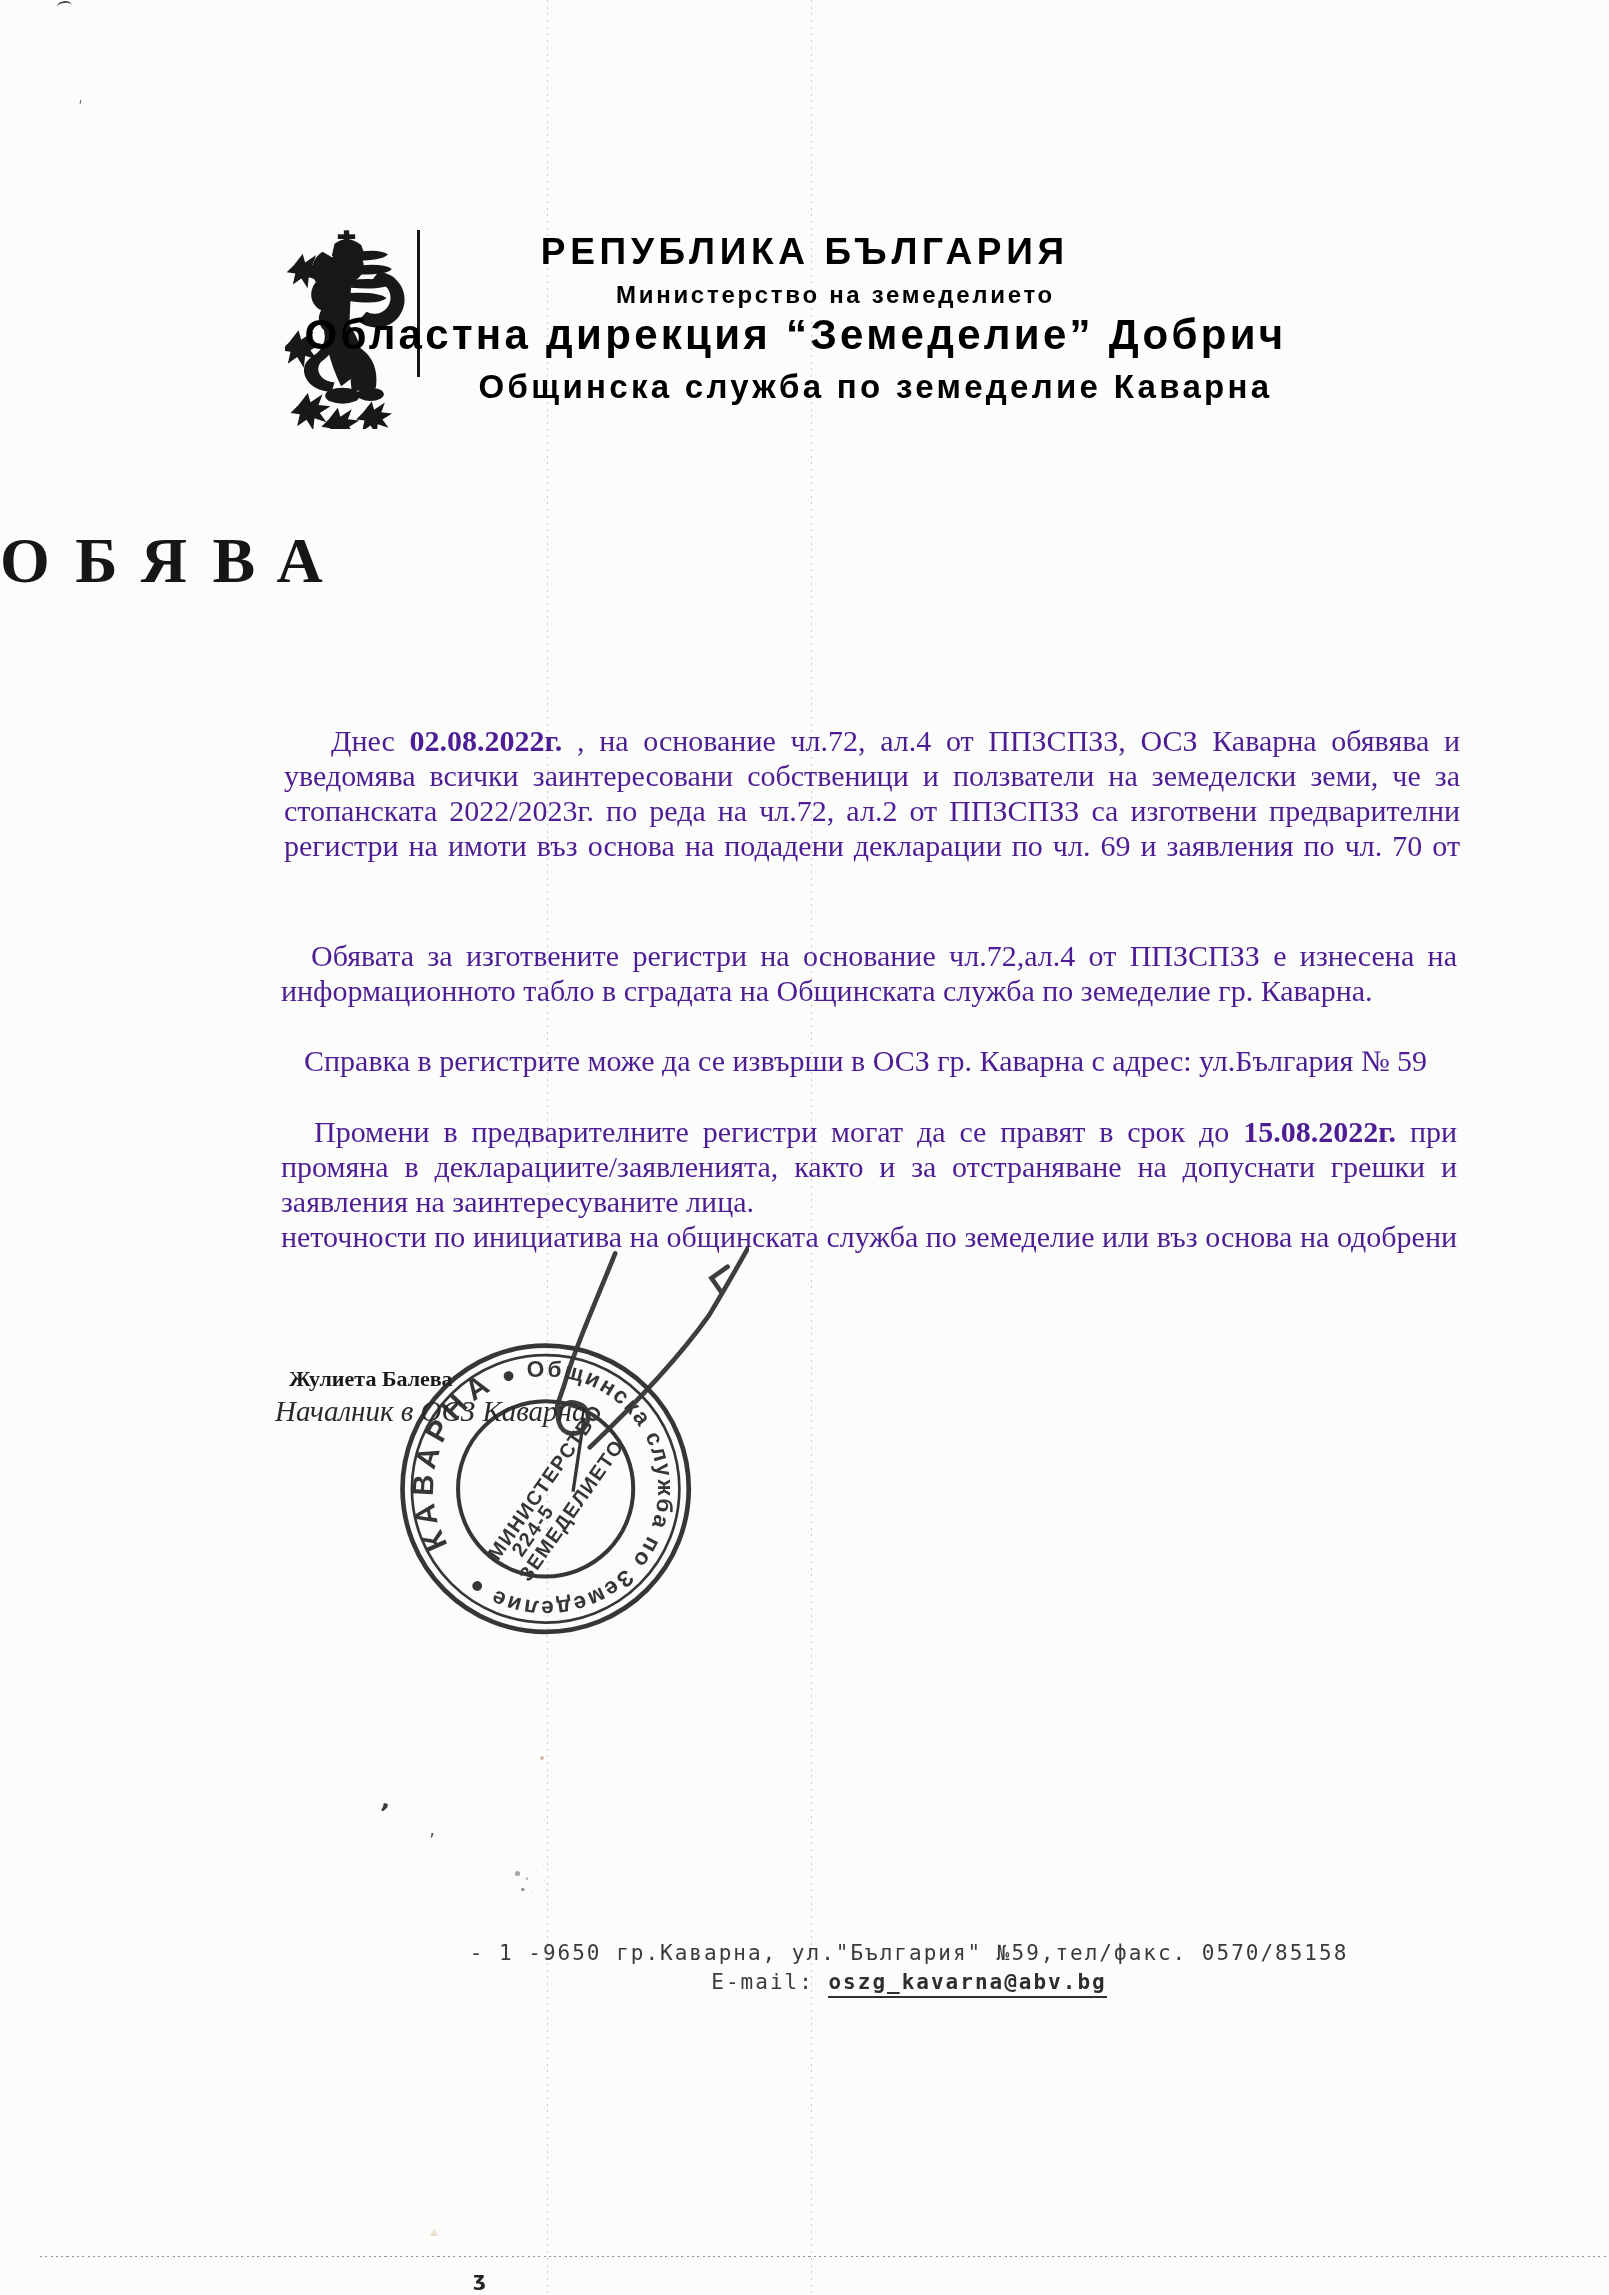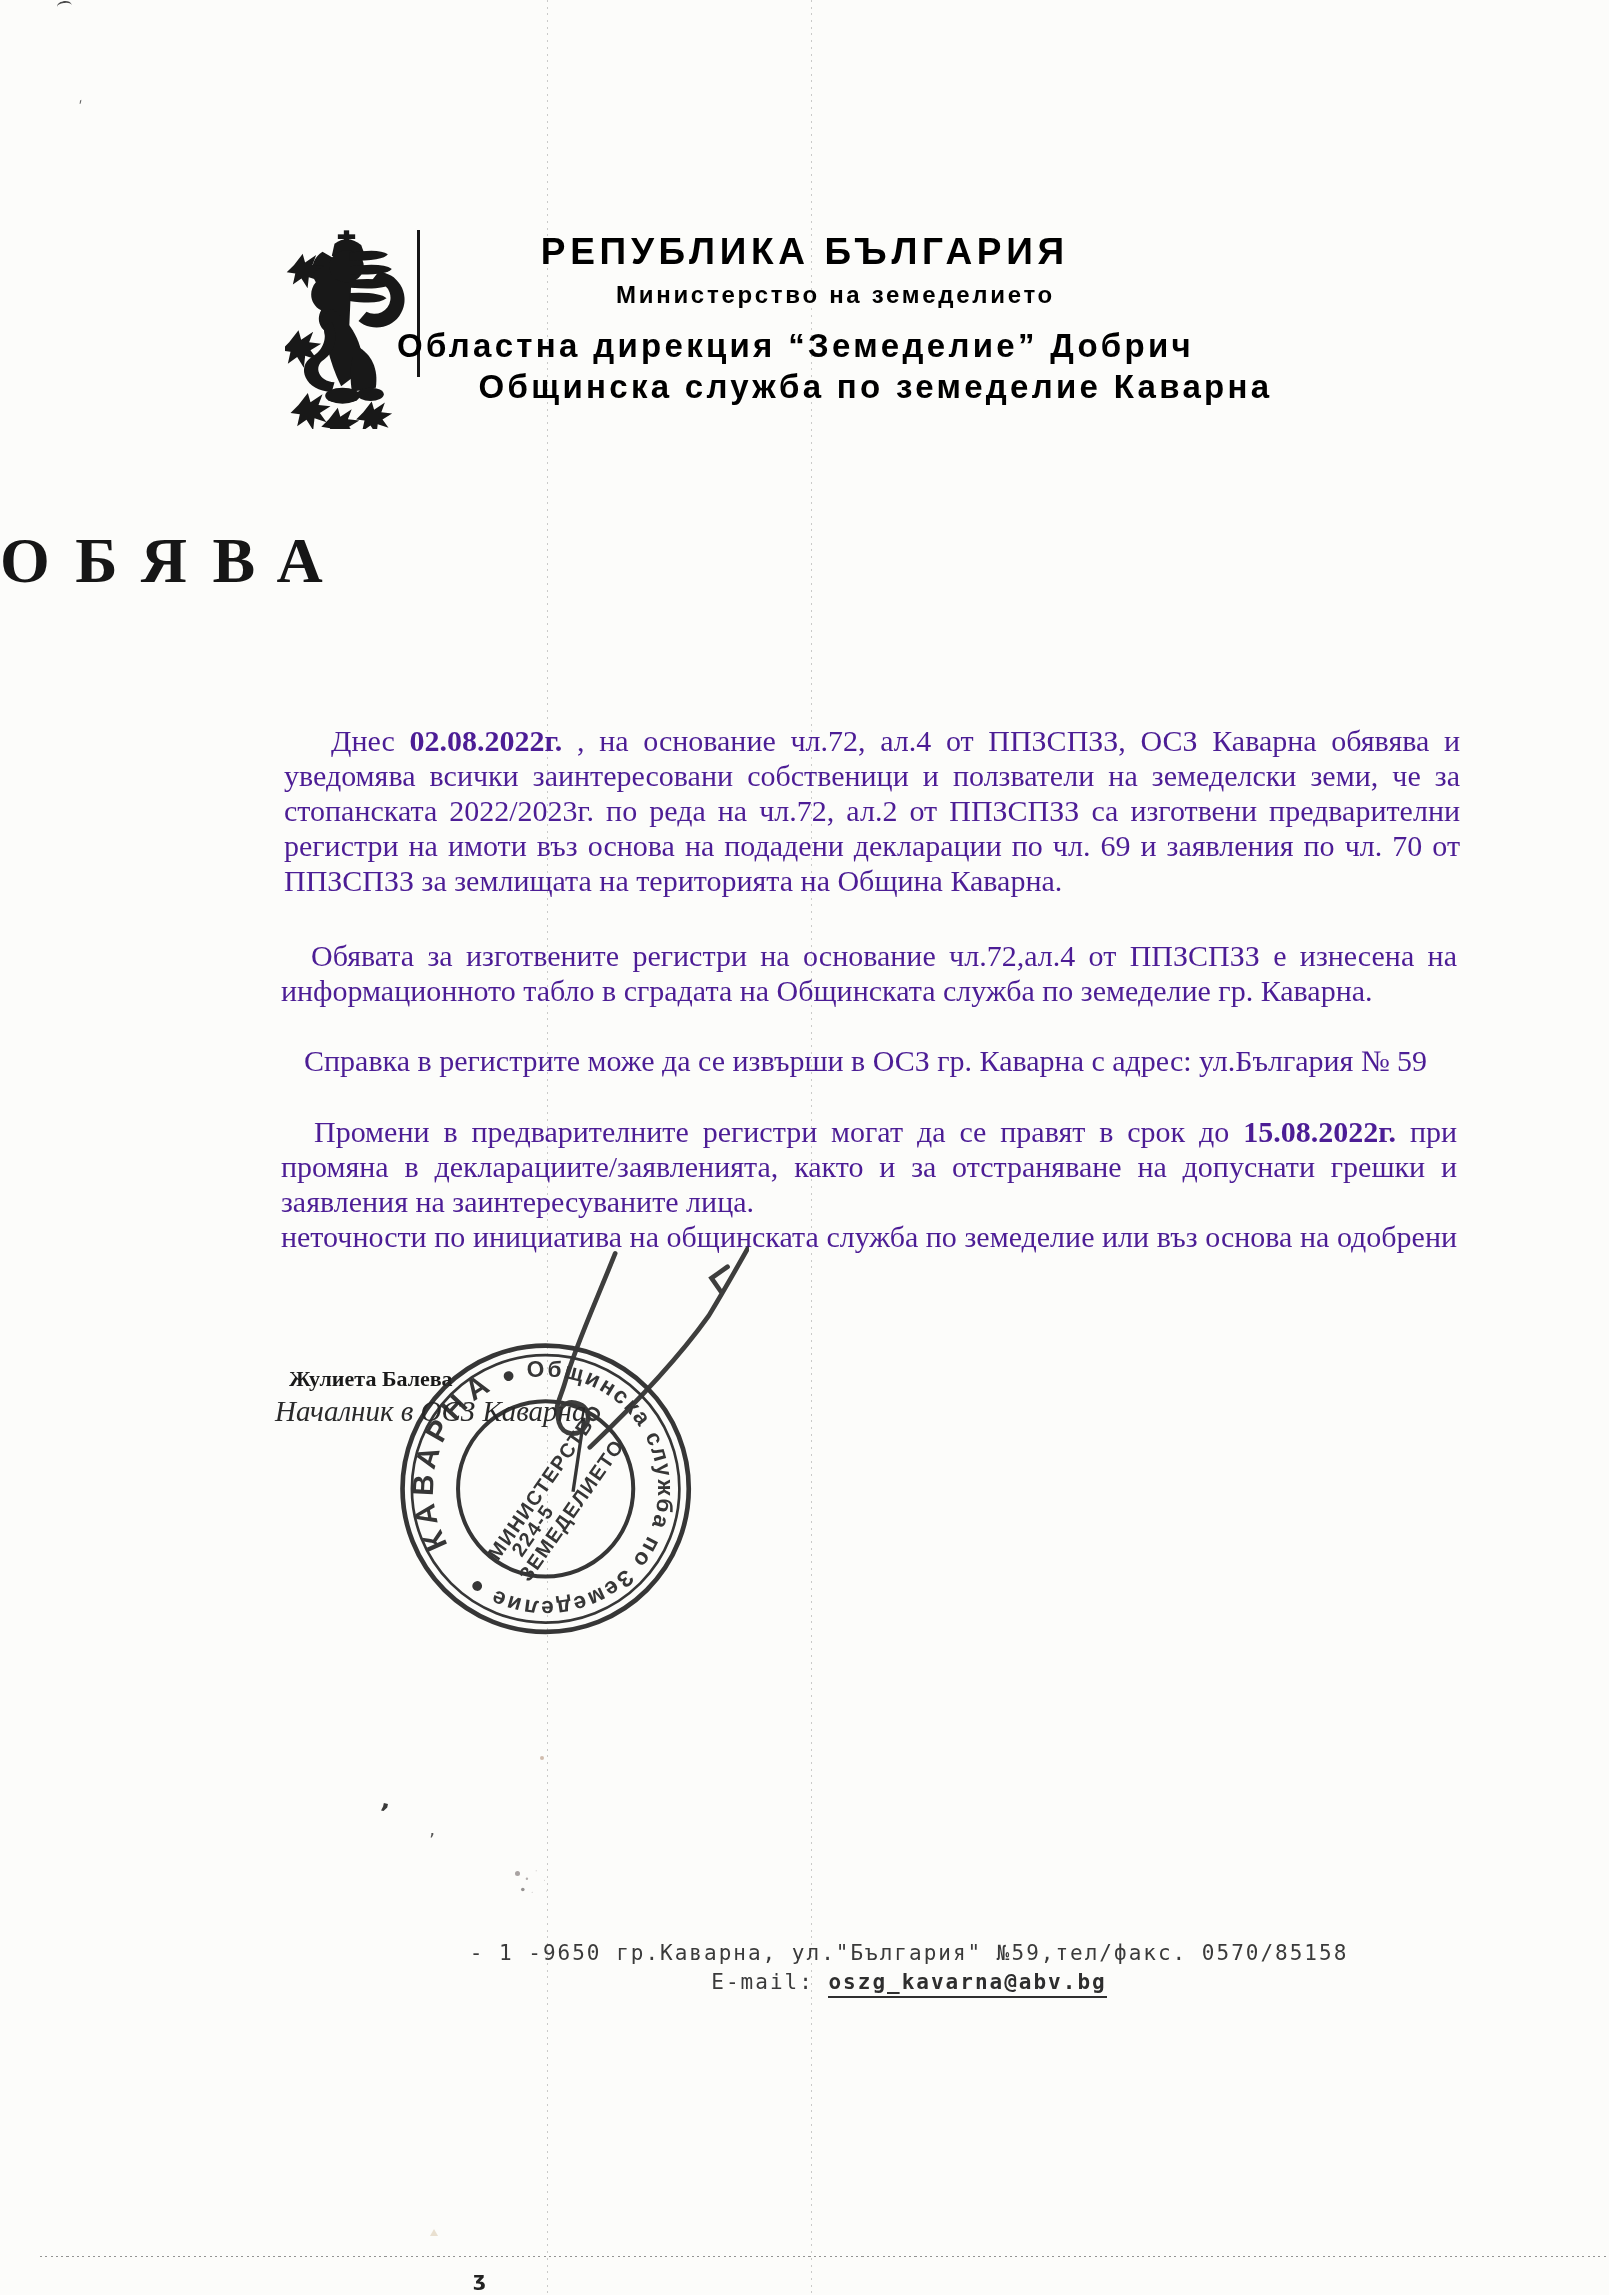--- a/index.html
+++ b/index.html
@@ -37,21 +37,21 @@
   .mark-squiggle{left:473px;top:2267px;color:#222;font-size:20px;font-weight:bold;}
   .mark-beige{left:430px;top:2229px;width:0;height:0;border-left:4.7px solid transparent;border-right:4.7px solid transparent;border-bottom:7.4px solid #d9c9ad;opacity:.55;}
 
   
   .coat{position:absolute;left:285px;top:229px;}
   .vbar{position:absolute;left:417px;top:230px;width:3.3px;height:147px;background:#161616;}
   .hdr{position:absolute;left:281px;width:1069px;text-align:center;
        font-family:"Liberation Sans",sans-serif;font-weight:bold;color:#000000;white-space:nowrap;}
   .hdr1{top:231px;font-size:37px;letter-spacing:4.7px;margin-left:-10.7px;}
   .hdr2{top:281px;font-size:24px;letter-spacing:2.7px;margin-left:20px;}
-  .hdr3{top:327px;font-size:33px;letter-spacing:3.3px;margin-left:-20px;}
+  .hdr3{top:311px;font-size:42px;letter-spacing:3.3px;margin-left:-20px;}
   .hdr4{top:368px;font-size:33px;letter-spacing:3.3px;margin-left:60px;}
 
   .doc-title{
     position:absolute;left:0;top:524px;width:1610px;text-align:left;
     font-size:64px;font-weight:bold;letter-spacing:25.4px;color:#161616;
     font-family:"Liberation Serif",serif;
   }
 
   
   .para{position:absolute;left:284px;width:1176px;font-size:30px;line-height:35px;color:#4c1d95;}
@@ -129,21 +129,20 @@
   <div class="hdr hdr3">Областна дирекция “Земеделие” Добрич</div>
   <div class="hdr hdr4">Общинска служба по земеделие Каварна</div>
 
   <div class="doc-title">ОБЯВА</div>
 
   <div class="para" style="top:723px">
     <div class="ln just ind70"><span>Днес </span><span class="b">02.08.2022г.</span><span> , на основание чл.72, ал.4 от ППЗСПЗЗ, ОСЗ Каварна обявява и</span></div>
     <div class="ln just">уведомява всички заинтересовани собственици и ползватели на земеделски земи, че за</div>
     <div class="ln just">стопанската 2022/2023г. по реда на чл.72, ал.2 от ППЗСПЗЗ са изготвени предварителни</div>
     <div class="ln just">регистри на имоти въз основа на подадени декларации по чл. 69 и заявления по чл. 70 от</div>
-    <div class="ln">ППЗСПЗЗ за землищата на територията на Община Каварна.</div>
   </div>
 
   <div class="para" style="top:938px;left:281px">
     <div class="ln just ind45">Обявата за изготвените регистри на основание чл.72,ал.4 от ППЗСПЗЗ е изнесена на</div>
     <div class="ln">информационното табло в сградата на Общинската служба по земеделие гр. Каварна.</div>
   </div>
 
   <div class="para" style="top:1043px;left:282px">
     <div class="ln ind33">Справка в регистрите може да се извърши в ОСЗ  гр. Каварна с адрес: ул.България № 59</div>
   </div>

